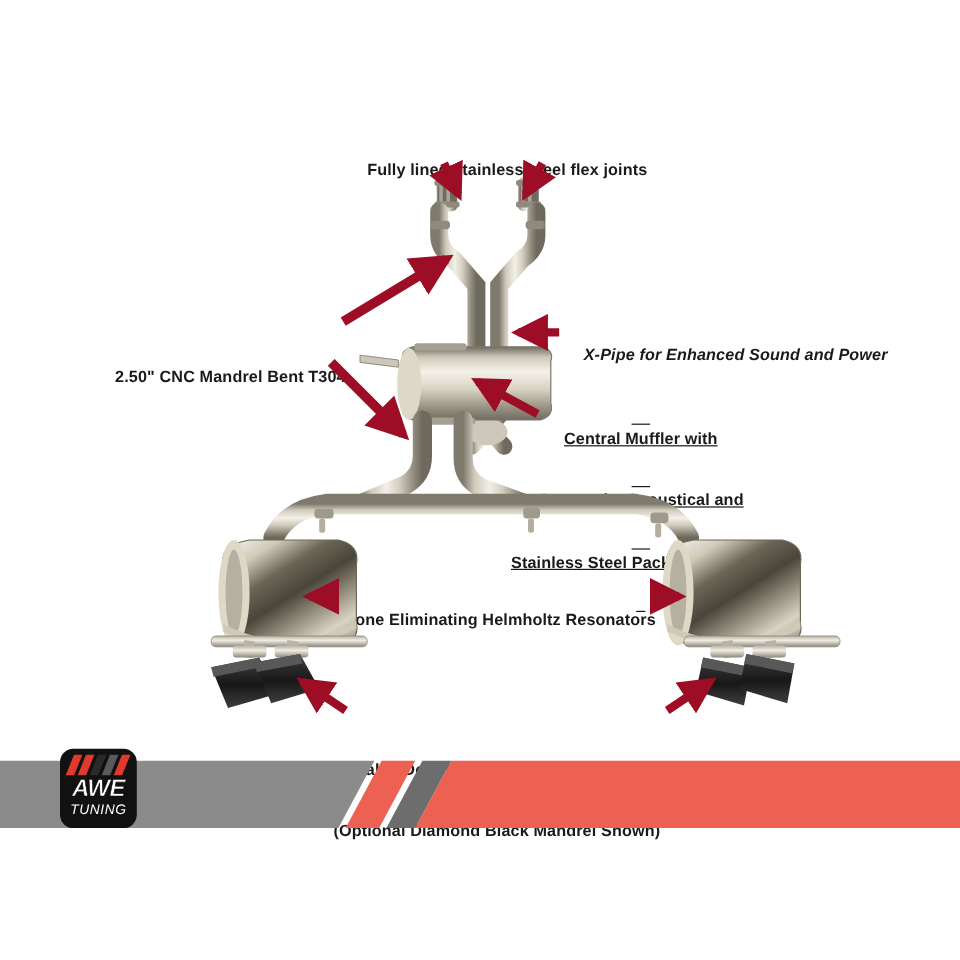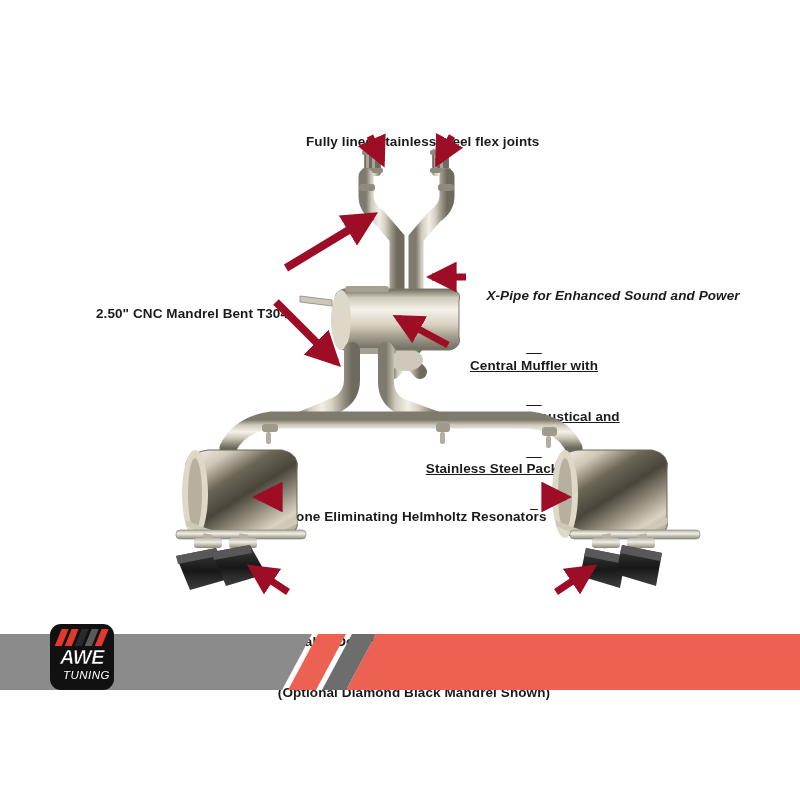--- a/index.html
+++ b/index.html
@@ -82,21 +82,21 @@
     color: #ffffff;
     font-family: "Liberation Sans", sans-serif;
     font-weight: 700;
     font-style: italic;
     font-size: 20px;
     line-height: 21px;
     letter-spacing: -0.5px;
     -webkit-text-stroke: 0.5px #000;
   }
   .logo-sub {
-    text-align: right;
+    text-align: center;
     color: #ffffff;
     font-family: "Liberation Sans", sans-serif;
     font-style: italic;
     font-weight: 400;
     font-size: 11.5px;
     line-height: 14px;
     letter-spacing: 0.5px;
   }
   #banner-title {
     position: absolute;

